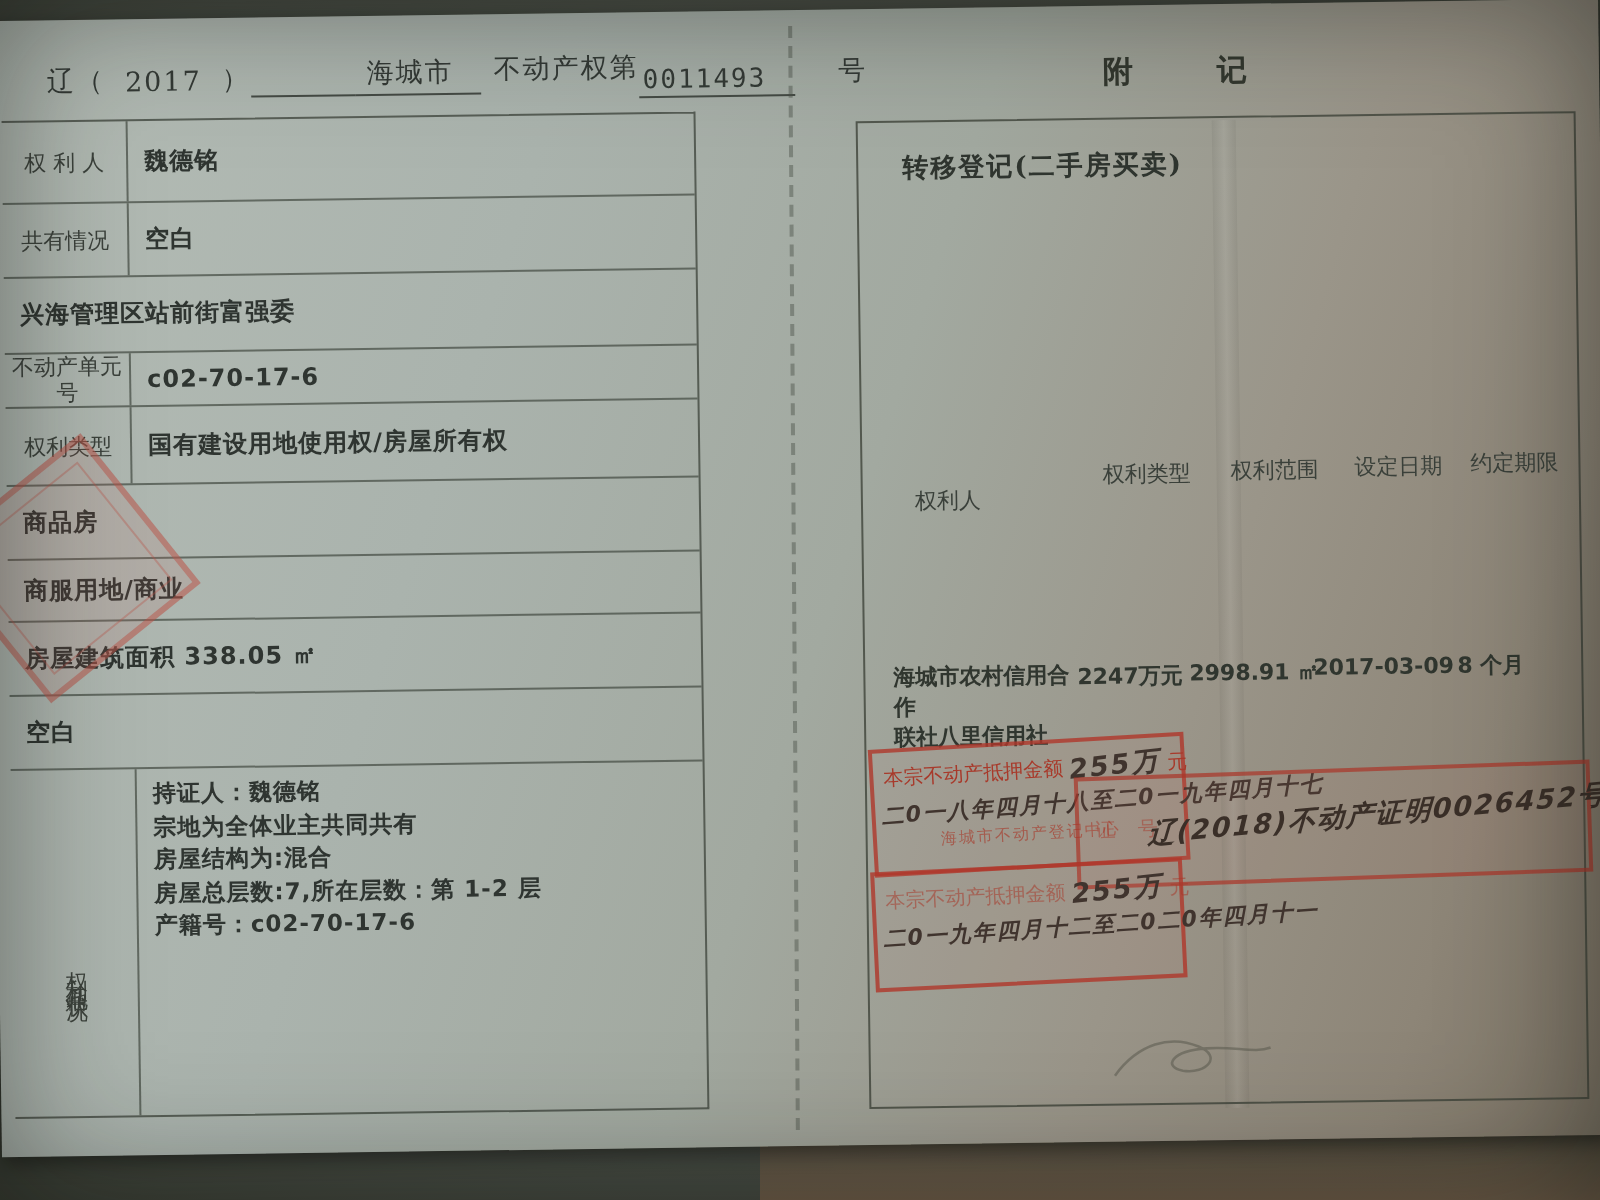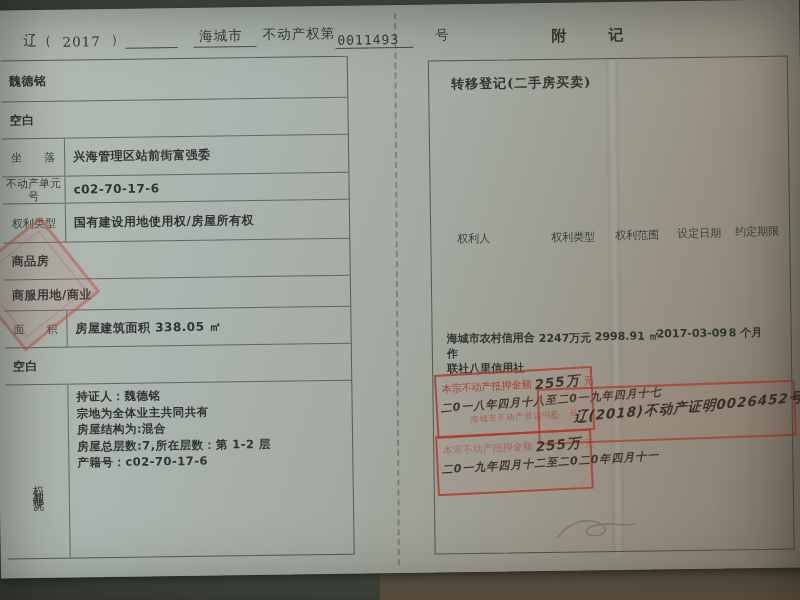--- a/index.html
+++ b/index.html
@@ -26,21 +26,21 @@
     box-shadow:inset 0 0 70px rgba(18,20,16,0.5);}
   .print{font-family:"DejaVu Serif","Liberation Serif",serif;}
 
   
   .header-line{
     position:absolute;left:30px;top:20px;display:flex;align-items:flex-end;
     font-size:13.5px;color:#343a36;letter-spacing:1px;white-space:nowrap;z-index:2;
   }
   .header-line .yr{padding:0 10px;text-align:center;}
   .header-line .blank{display:inline-block;width:52px;height:15px;border-bottom:1.4px solid #454b45;}
-  .header-line .city{border-bottom:1.4px solid #454b45;padding:0 14px 1px 6px;margin-left:16px;}
+  .header-line .city{border-bottom:1.4px solid #454b45;padding:0 14px 1px 6px;}
   .header-line .ctype{transform:translateY(-3px);margin-left:6px;}
   .header-line .cnum{
     font-family:"DejaVu Sans Mono","Liberation Mono",monospace;
     border-bottom:1.4px solid #454b45;transform:translateY(3px);
     padding:0 14px 0 2px;letter-spacing:1px;font-size:13px;
   }
   .header-line .hao{margin-left:22px;}
 
   
   .annex-title{
@@ -89,21 +89,21 @@
   }
 
   
   .annex-box{
     position:absolute;left:434px;top:56px;width:358px;height:492px;z-index:2;
     border:1px solid rgba(62,68,58,0.8);
   }
   .regtype{position:absolute;left:22px;top:14px;font-size:13px;font-weight:bold;
     color:#2f352f;letter-spacing:1px;}
   .colhead{position:absolute;font-size:11px;color:#3a403a;white-space:nowrap;}
-  .ch0{left:26px;top:170px}.ch1{left:120px;top:170px}.ch2{left:184px;top:169px}
+  .ch0{left:26px;top:182px}.ch1{left:120px;top:170px}.ch2{left:184px;top:169px}
   .ch3{left:246px;top:168px}.ch4{left:304px;top:167px}
   .rec{position:absolute;font-size:11px;color:#30362f;font-weight:bold;white-space:nowrap;}
   .holder{left:14px;top:270px;width:96px;white-space:normal;line-height:15px;}
   .rv{left:106px;top:271px}.rs{left:162px;top:270px}.rd{left:224px;top:269px}.rt{left:296px;top:268px}
 
   
   .stamp{position:absolute;border:2px solid rgba(175,55,42,0.8);
     background:rgba(205,110,95,0.07);overflow:visible;}
   .stampA{left:2px;top:310px;width:154px;height:60px;transform:rotate(-2.5deg);}
   .stampC{left:2px;top:372px;width:152px;height:56px;transform:rotate(-2deg);}
@@ -148,45 +148,45 @@
       <span class="city">海城市</span>
       <span class="ctype">不动产权第</span>
       <span class="cnum">0011493</span>
       <span class="hao">号</span>
     </div>
 
     <div class="annex-title print">附　　记</div>
 
     <div class="ptable">
       <div class="prow h40">
+        <div class="lbl print">权 利 人</div>
         <div class="val">魏德铭</div>
       </div>
       <div class="prow h36">
+        <div class="lbl print">共有情况</div>
         <div class="val">空白</div>
       </div>
       <div class="prow h37">
-        <div class="lbl print">坐　　落</div>
         <div class="val">兴海管理区站前街富强委</div>
       </div>
       <div class="prow h26">
         <div class="lbl print lbl-small">不动产单元号</div>
         <div class="val">c02-70-17-6</div>
       </div>
       <div class="prow h38">
         <div class="lbl print">权利类型</div>
         <div class="val">国有建设用地使用权/房屋所有权</div>
       </div>
       <div class="prow h36">
         <div class="val">商品房</div>
       </div>
       <div class="prow h30">
         <div class="val">商服用地/商业</div>
       </div>
       <div class="prow h36">
-        <div class="lbl print">面　　积</div>
         <div class="val">房屋建筑面积 338.05 ㎡</div>
       </div>
       <div class="prow h36">
         <div class="val">空白</div>
       </div>
       <div class="prow h173 other">
         <div class="lbl print">
           <span class="vert-label">权利其他状况</span>
         </div>
         <div class="val">

